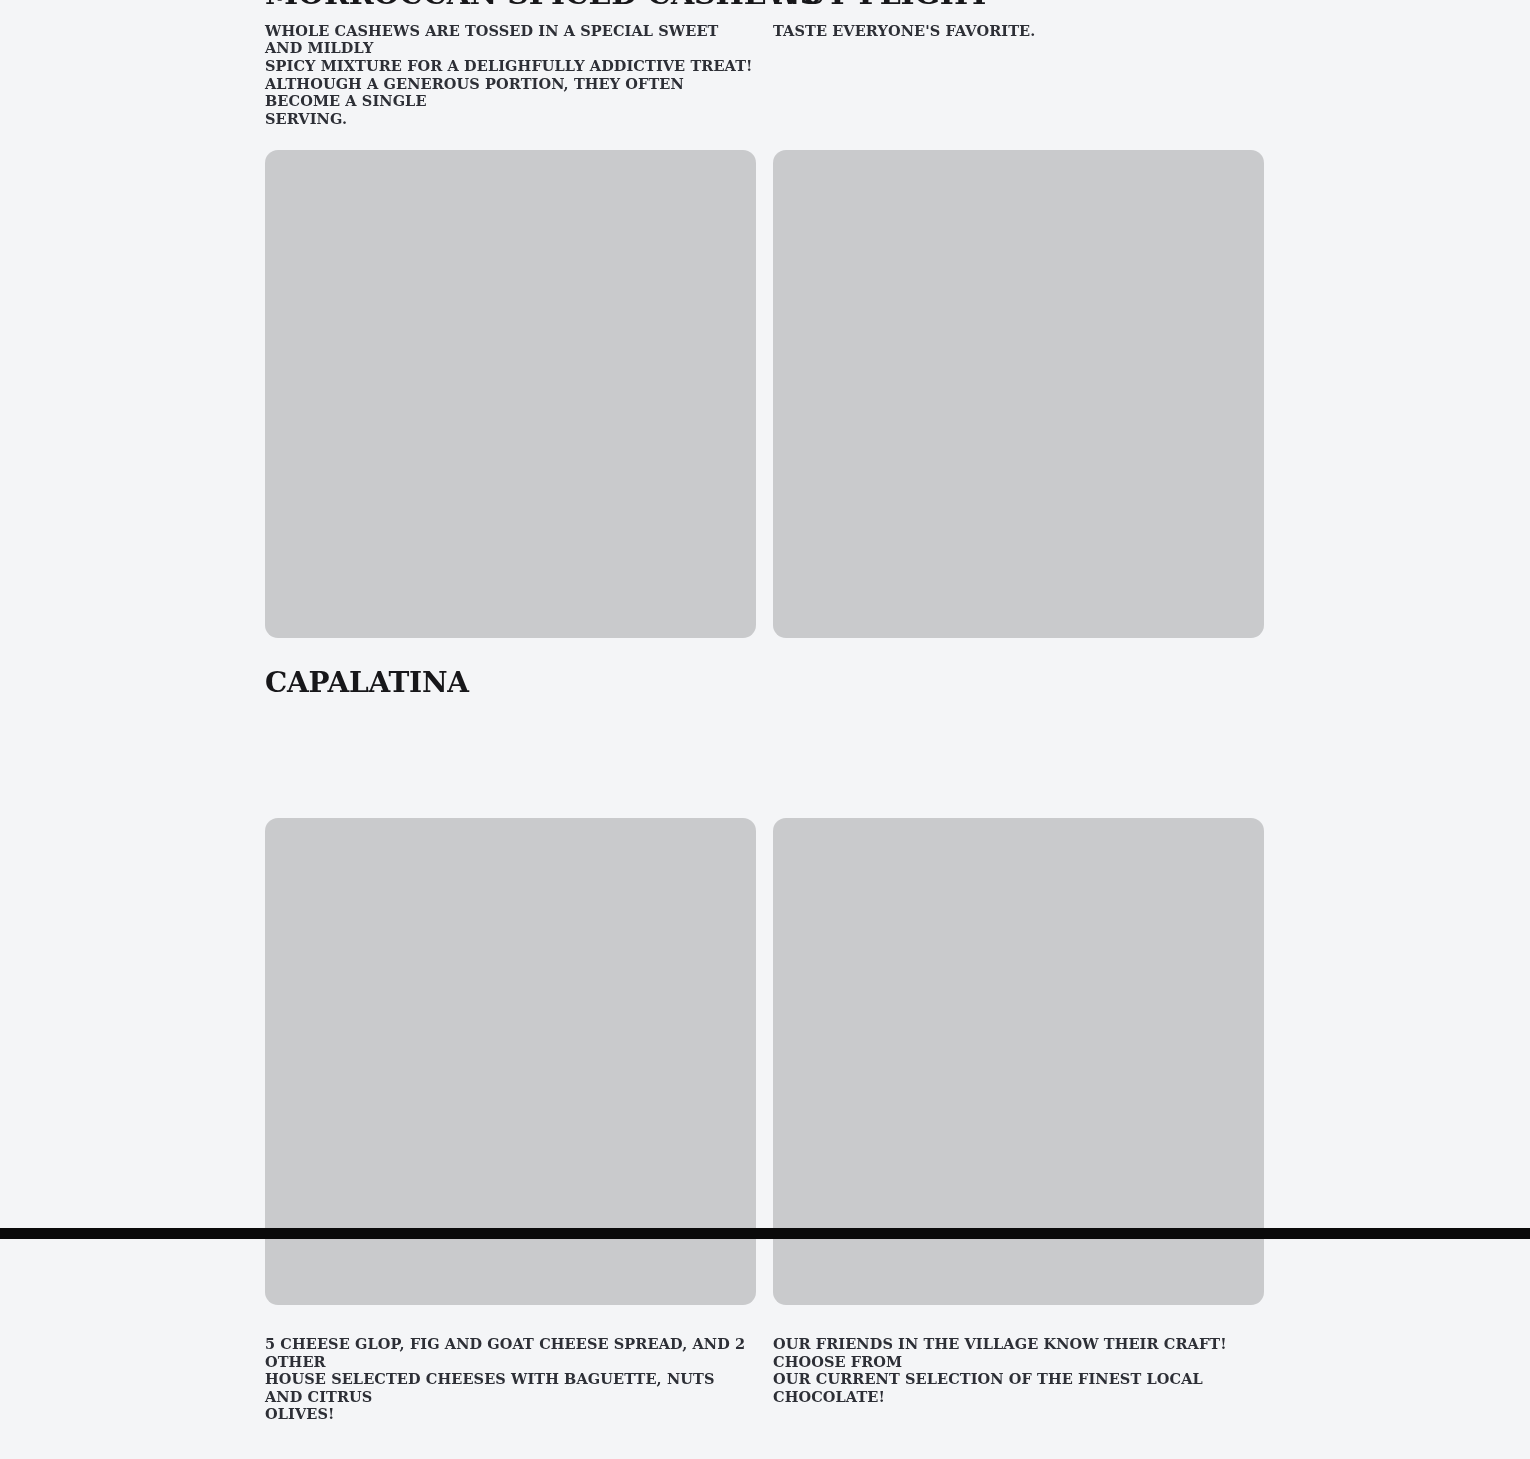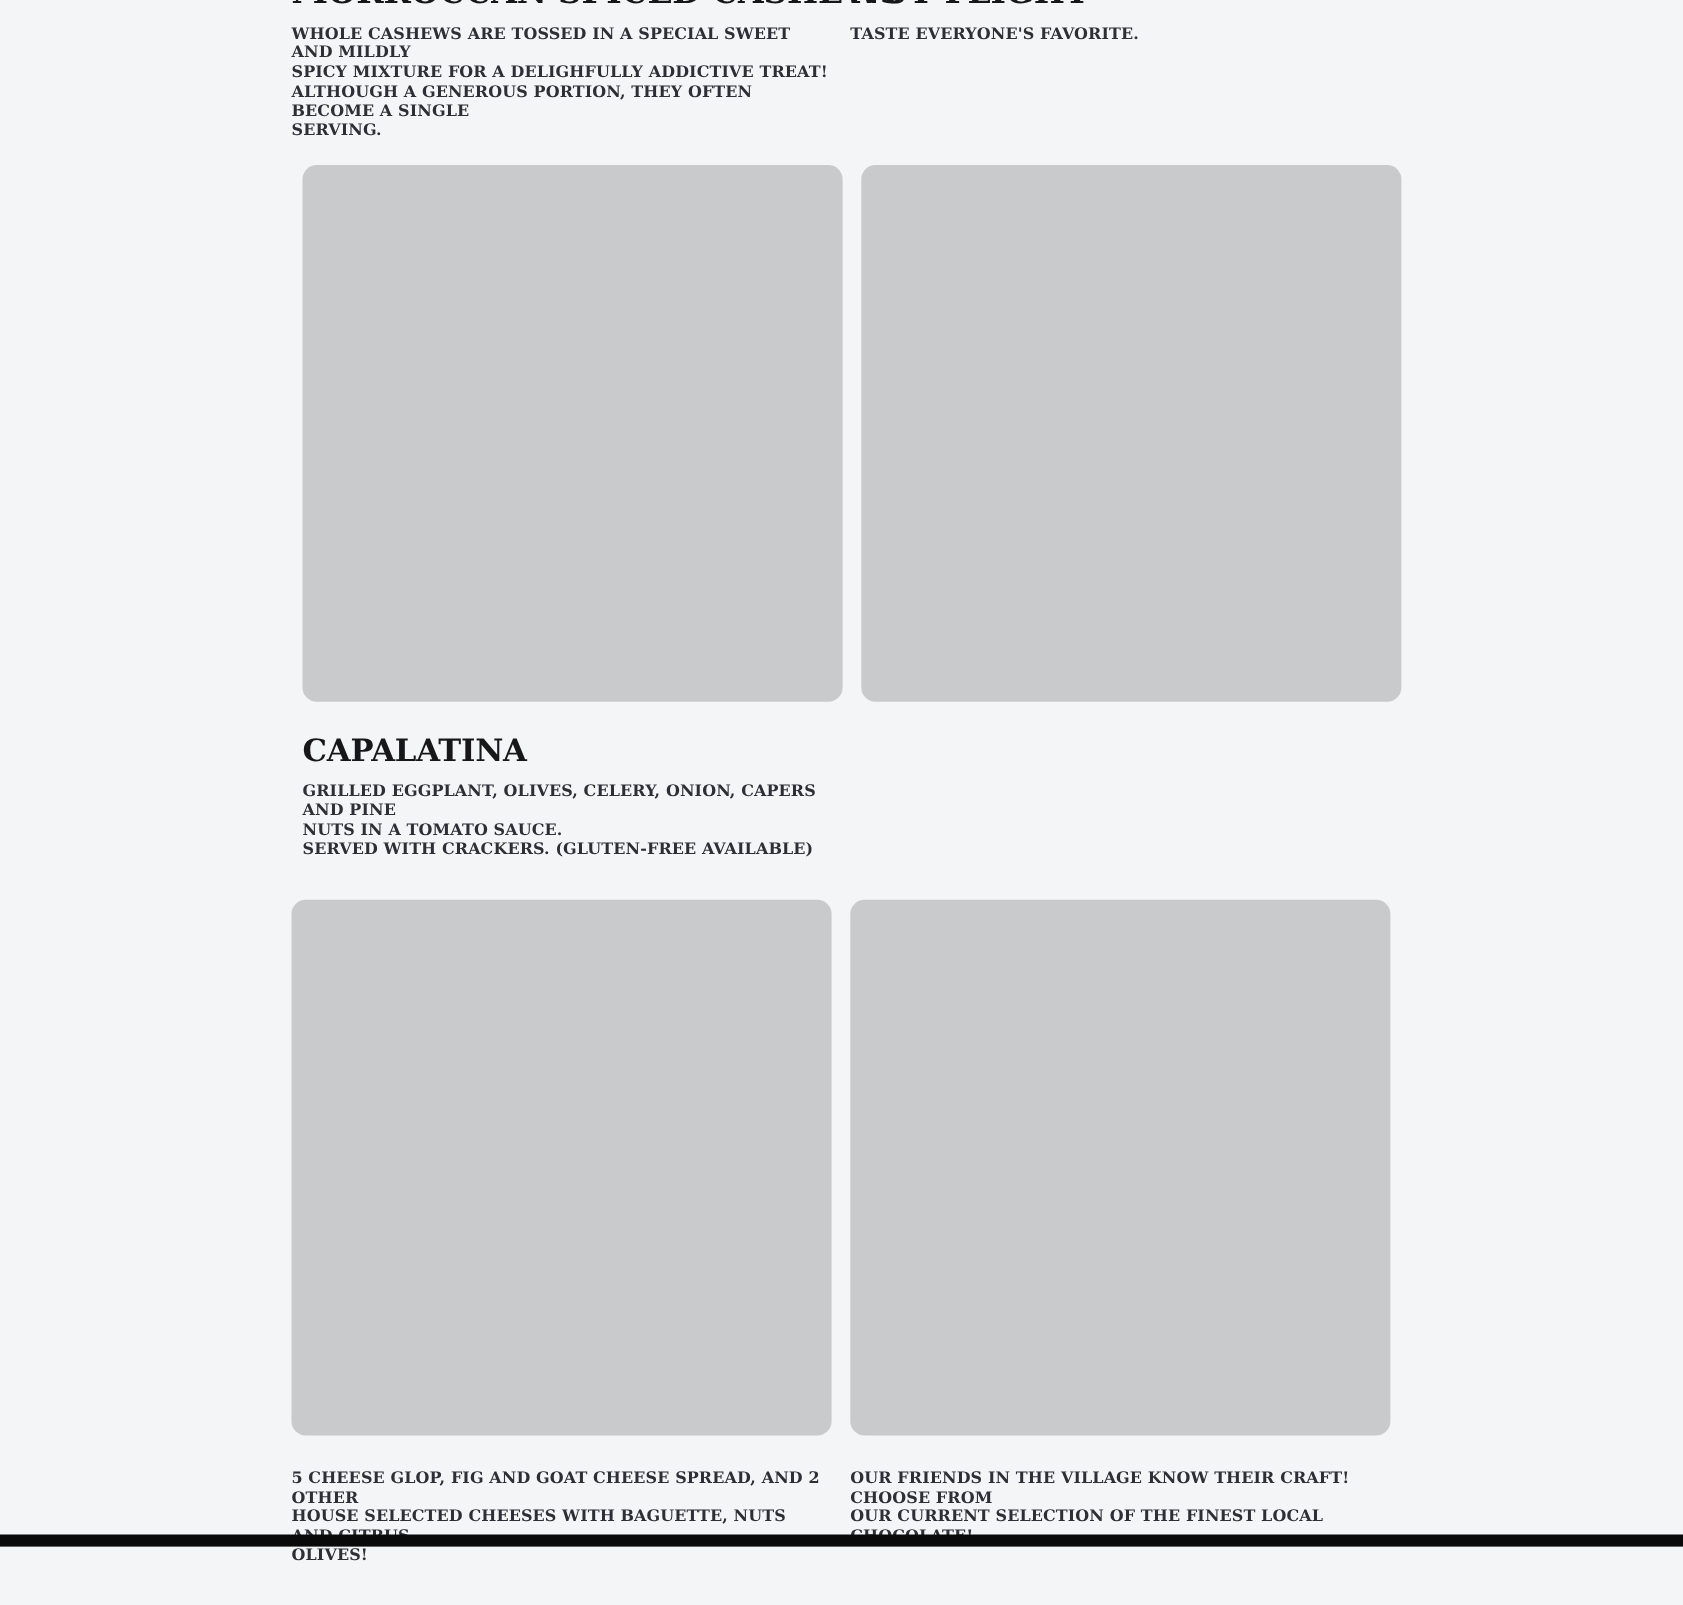--- a/index.html
+++ b/index.html
@@ -5,21 +5,21 @@
   * { margin:0; padding:0; box-sizing:border-box; }
   html, body {
     width:1530px; height:1459px;
     background:#f4f5f7;
     font-family:"Liberation Serif", serif;
     overflow:hidden;
   }
   #page {
     position:relative;
     width:1530px;
-    height:1406px;
+    height:1239px;
     background:#f4f5f7;
   }
   .row {
     display:flex;
     gap:17px;
     width:1000px;
   }
   .cell {
     width:491px;
     flex:0 0 491px;
@@ -47,21 +47,21 @@
   
   .row-clipped {
     position:absolute;
     left:265px;
     top:-22px;
     width:1000px;
   }
   .row-clipped .item-title { font-size:30px; }
   .row-clipped .item-desc { margin-top:12px; }
 
-  .row-2 { position:absolute; left:275px; top:150px; width:1000px; }
+  .row-2 { position:absolute; left:265px; top:150px; width:1000px; }
   .row-3 { position:absolute; left:265px; top:818px; width:1000px; }
 
   .thumb {
     width:491px;
     height:488px;
     background:#c9cacc;
     border-radius:13px;
   }
   .thumb-sm { height:487px; }
 
@@ -94,23 +94,20 @@
       <div class="item-title">NUT FLIGHT</div>
       <div class="item-desc">TASTE EVERYONE'S FAVORITE.</div>
     </div>
   </div>
 
   <div class="row row-2">
     <div class="cell">
       <div class="thumb"></div>
       <div class="meta">
         <div class="item-title">CAPALATINA</div>
-        <div class="item-desc">GRILLED EGGPLANT, OLIVES, CELERY, ONION, CAPERS AND PINE
-NUTS IN A TOMATO SAUCE.
-SERVED WITH CRACKERS. (GLUTEN-FREE AVAILABLE)</div>
       </div>
     </div>
     <div class="cell">
       <div class="thumb"></div>
     </div>
   </div>
 
   <div class="row row-3">
     <div class="cell">
       <div class="thumb thumb-sm"></div>

